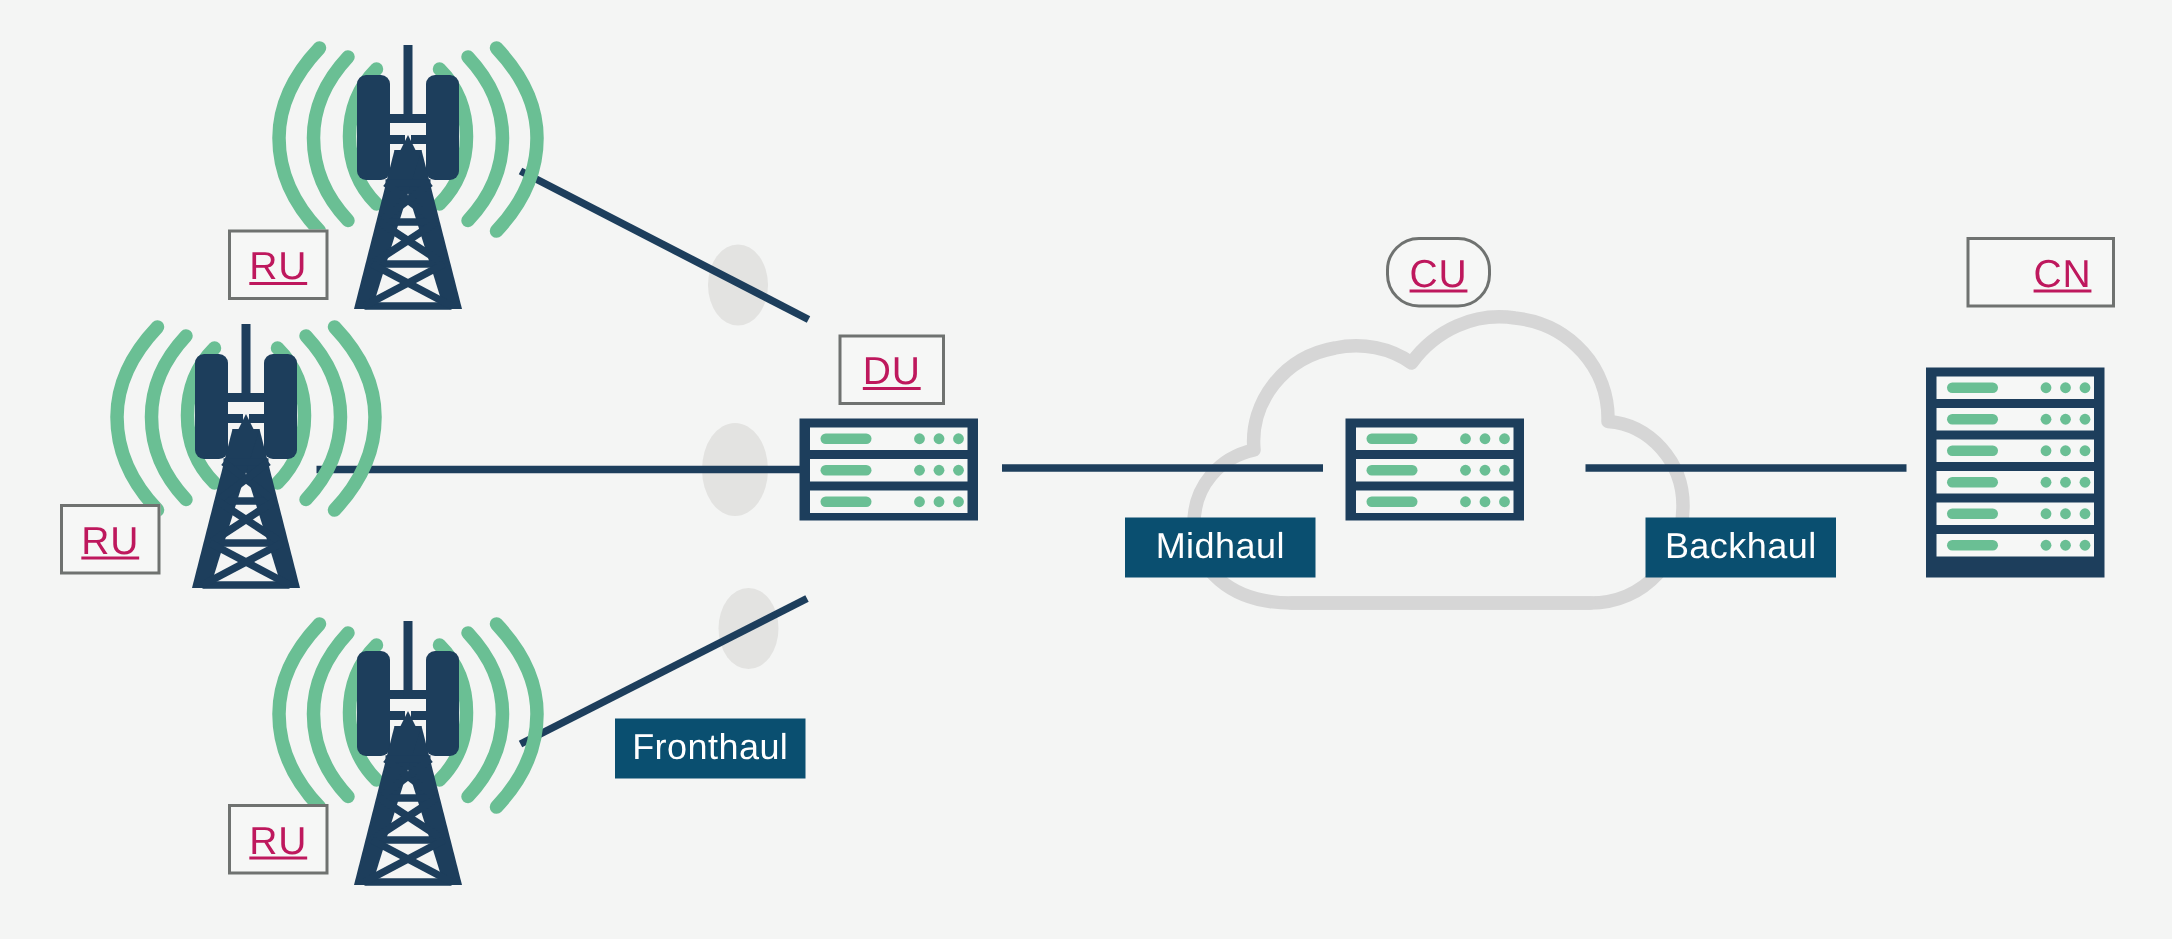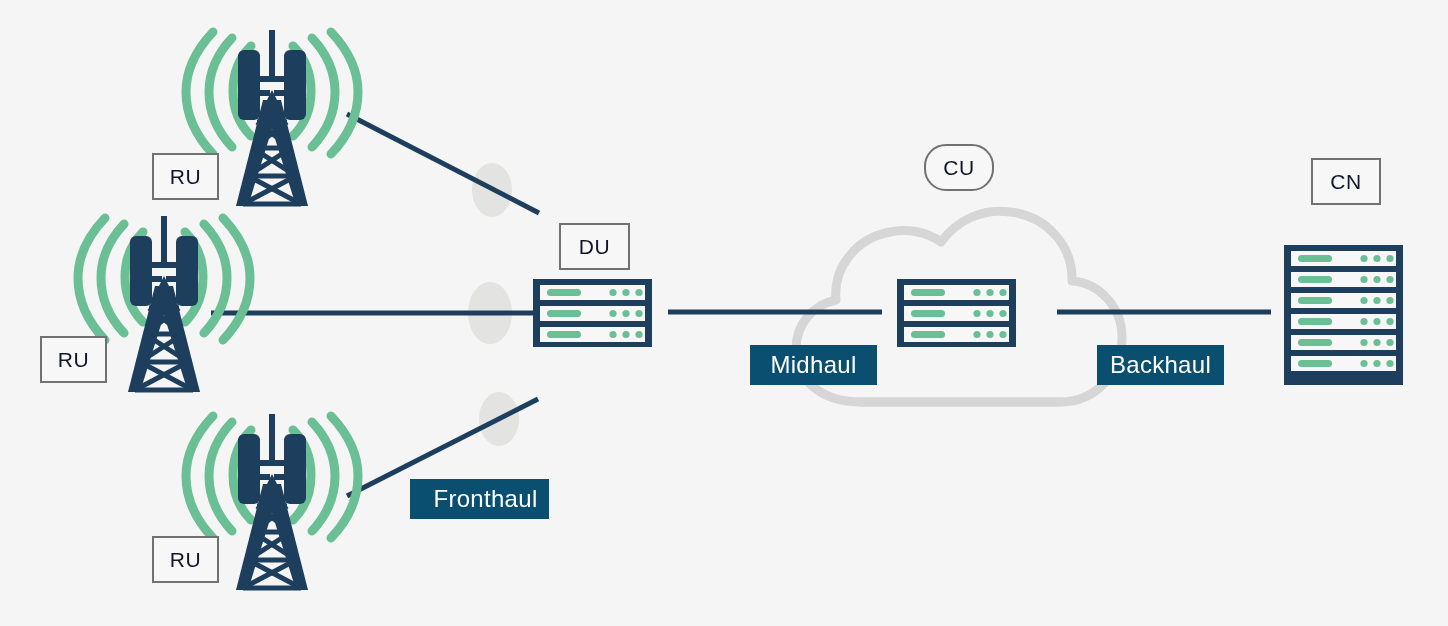--- a/index.html
+++ b/index.html
@@ -22,27 +22,28 @@
     position: absolute;
     left: 0;
     top: 0;
     width: 1448px;
     height: 626px;
   }
   .tag-outline {
     position: absolute;
     border: 2px solid #6f7270;
     background: #f6f7f6;
-    color: #0f172a;
-    font-size: 21px;
+    color: #be185d;
+    font-size: 26px;
     line-height: 1;
     display: flex;
     align-items: center;
     justify-content: center;
     letter-spacing: 0.5px;
+    text-decoration: underline;
   }
   .tag-filled {
     position: absolute;
     background: #0a4f70;
     color: #ffffff;
     font-size: 24px;
     line-height: 1;
     display: flex;
     align-items: center;
     justify-content: center;
@@ -312,29 +313,29 @@
   </div>
 
   <div class="tag-outline" style="left:152px; top:536px; width:63px; height:43px;">
     <span>RU</span>
   </div>
 
   <div class="tag-outline" style="left:559px; top:203px; width:67px; height:43px;margin-top:20px;">
     <span>DU</span>
   </div>
 
-  <div class="tag-outline" style="left:924px; top:144px; width:66px; height:43px;border-radius:22px;">
+  <div class="tag-outline" style="left:924px; top:158px; width:66px; height:43px;border-radius:22px;">
     <span>CU</span>
   </div>
 
-  <div class="tag-outline" style="left:1311px; top:158px; width:66px; height:43px;">
+  <div class="tag-outline" style="left:1311px; top:158px; width:66px; height:43px;padding-left:29px;">
     <span>CN</span>
   </div>
 
-  <div class="tag-filled" style="left:410px; top:479px; width:127px; height:40px;padding-left:12px;">
+  <div class="tag-filled" style="left:410px; top:479px; width:127px; height:40px;">
     <span>Fronthaul</span>
   </div>
 
   <div class="tag-filled" style="left:709px; top:345px; width:127px; height:40px;margin-left:41px;">
     <span>Midhaul</span>
   </div>
 
   <div class="tag-filled" style="left:1097px; top:345px; width:127px; height:40px;text-align:right;">
     <span>Backhaul</span>
   </div>

